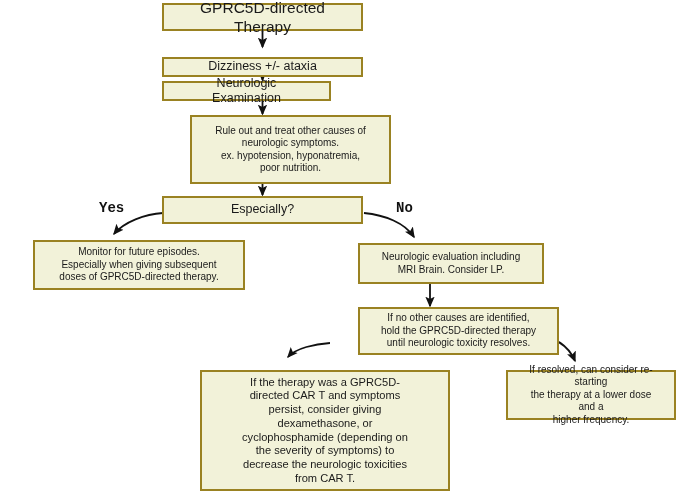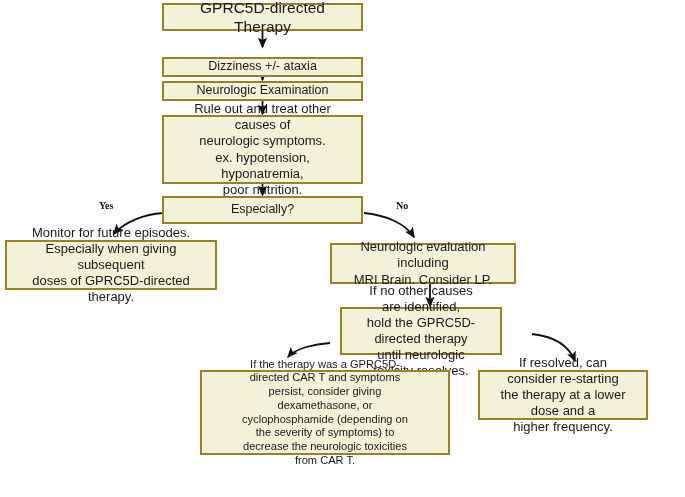--- a/index.html
+++ b/index.html
@@ -31,29 +31,30 @@
     padding: 2px 20px;
     white-space: pre-line;
   }
   .node.title {
     font-size: 15.5px;
   }
   .node.step {
     font-size: 12.5px;
   }
   .node.small {
-    font-size: 13px;
+    font-size: 10px;
+    margin-left: 28px;
   }
   .node.tiny {
     font-size: 11.1px;
   }
   .edge-label {
     position: absolute;
-    font-family: Liberation Serif, serif;
-    font-size: 10px;
+    font-family: Liberation Mono, monospace;
+    font-size: 14px;
     font-weight: bold;
     color: #111111;
     white-space: nowrap;
   }
   svg.links {
     position: absolute;
     left: 0;
     top: 0;
     width: 685px;
     height: 497px;
@@ -85,45 +86,45 @@
       <path d="M364,213 C385,215 405,223 414,237"></path>
       <path d="M330,343 C315,344 296,348 288,357"></path>
       <path d="M532,334 C552,336 568,344 575,361"></path>
     </g>
   </svg>
 
   <div class="node title" style="left:162px; top:3px; width:201px; height:28px;">GPRC5D-directed Therapy</div>
 
   <div class="node step" style="left:162px; top:48px; width:201px; height:20px;margin-top:9px;">Dizziness +/- ataxia</div>
 
-  <div class="node step" style="left:162px; top:81px; width:201px; height:20px;">Neurologic Examination</div>
+  <div class="node step" style="left:162px; top:81px; width:169px; height:20px;">Neurologic Examination</div>
 
   <div class="node small" style="left:162px; top:115px; width:201px; height:69px;">Rule out and treat other causes of
 neurologic symptoms.
 ex. hypotension, hyponatremia,
 poor nutrition.</div>
 
   <div class="node step" style="left:162px; top:196px; width:201px; height:28px;">Especially?</div>
 
   <span class="edge-label" style="left:99px; top:200px;">Yes</span>
 
   <span class="edge-label" style="left:396px; top:200px;">No</span>
 
   <div class="node small" style="left:5px; top:240px; width:212px; height:50px;">Monitor for future episodes.
 Especially when giving subsequent
 doses of GPRC5D-directed therapy.</div>
 
   <div class="node small" style="left:330px; top:243px; width:186px; height:41px;">Neurologic evaluation including
 MRI Brain. Consider LP.</div>
 
-  <div class="node small" style="left:340px; top:307px; width:162px; height:48px;">If no other causes are identified,
+  <div class="node small" style="left:330px; top:307px; width:201px; height:48px;">If no other causes are identified,
 hold the GPRC5D-directed therapy
 until neurologic toxicity resolves.</div>
 
-  <div class="node tiny" style="left:200px; top:370px; width:250px; height:85px;">If the therapy was a GPRC5D-
+  <div class="node tiny" style="left:200px; top:370px; width:250px; height:121px;">If the therapy was a GPRC5D-
 directed CAR T and symptoms
 persist, consider giving
 dexamethasone, or
 cyclophosphamide (depending on
 the severity of symptoms) to
 decrease the neurologic toxicities
 from CAR T.</div>
 
   <div class="node small" style="left:478px; top:370px; width:170px; height:50px;">If resolved, can consider re-starting
 the therapy at a lower dose and a

